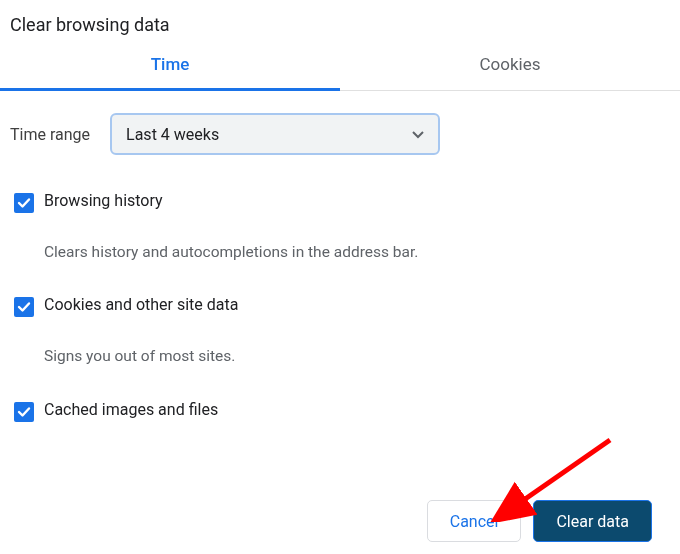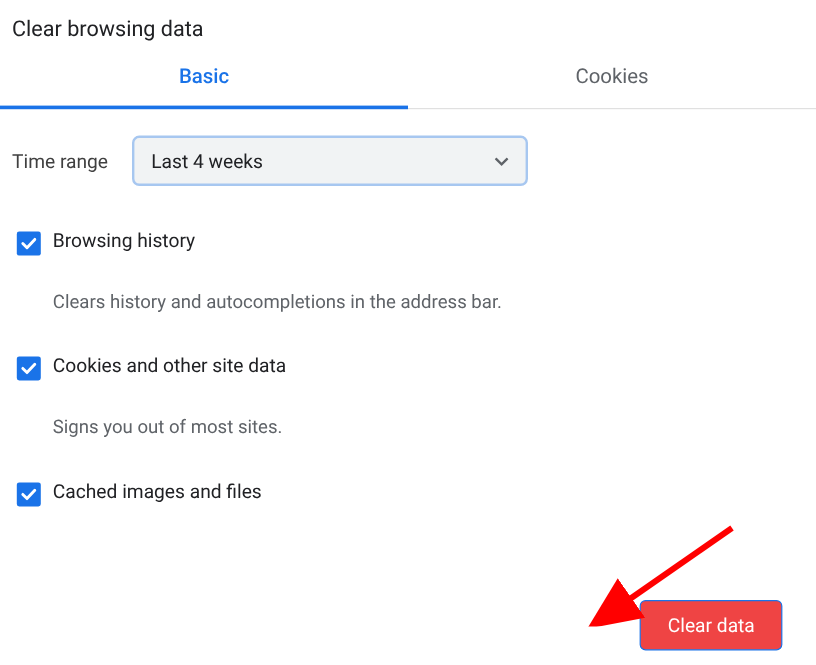--- a/index.html
+++ b/index.html
@@ -112,39 +112,38 @@
     display: flex;
     align-items: center;
     justify-content: center;
   }
   .btn-secondary {
     background: #fff;
     color: #1a73e8;
     border: 1px solid #dadce0;
   }
   .btn-primary {
-    background: #ef4444;
+    background: #0c4a6e;
     color: #fff;
     border: 1px solid #1a73e8;
-    margin-left: 12px;
   }
   .arrow {
     position: absolute;
     bottom: 32px;
     right: 60px;
     pointer-events: none;
   }
 </style>
 </head>
 <body>
 
 <div class="dialog-title">Clear browsing data</div>
 
 <div class="tabs">
-  <div class="tab active">Basic</div>
+  <div class="tab active">Time</div>
   <div class="tab">Cookies</div>
 </div>
 
 <div class="timerange-row">
   <div class="timerange-label">Time range</div>
   <div class="select">
     <span class="select-text">Last 4 weeks</span>
     <span class="chev">
       <svg width="12" height="8" viewBox="0 0 12 8">
           <path d="M1 1 L6 6 L11 1" stroke="#5f6368" stroke-width="2" fill="none"></path>
@@ -186,20 +185,21 @@
         </svg>
     </div>
     <div>
       <div class="option-title">Cached images and files</div>
     </div>
   </div>
 
 </div>
 
 <div class="footer">
+  <div class="btn btn-secondary">Cancel</div>
   <div class="btn btn-primary">Clear data</div>
 </div>
 
 <svg class="arrow" width="130" height="90">
   <defs>
     <marker id="ah" markerWidth="10" markerHeight="10" refX="2" refY="4" orient="auto">
       <path d="M0,0 L0,8 L9,4 Z" fill="#ff0000"></path>
     </marker>
   </defs>
   <line x1="120" y1="8" x2="28" y2="72" stroke="#ff0000" stroke-width="5" marker-end="url(#ah)"></line>

